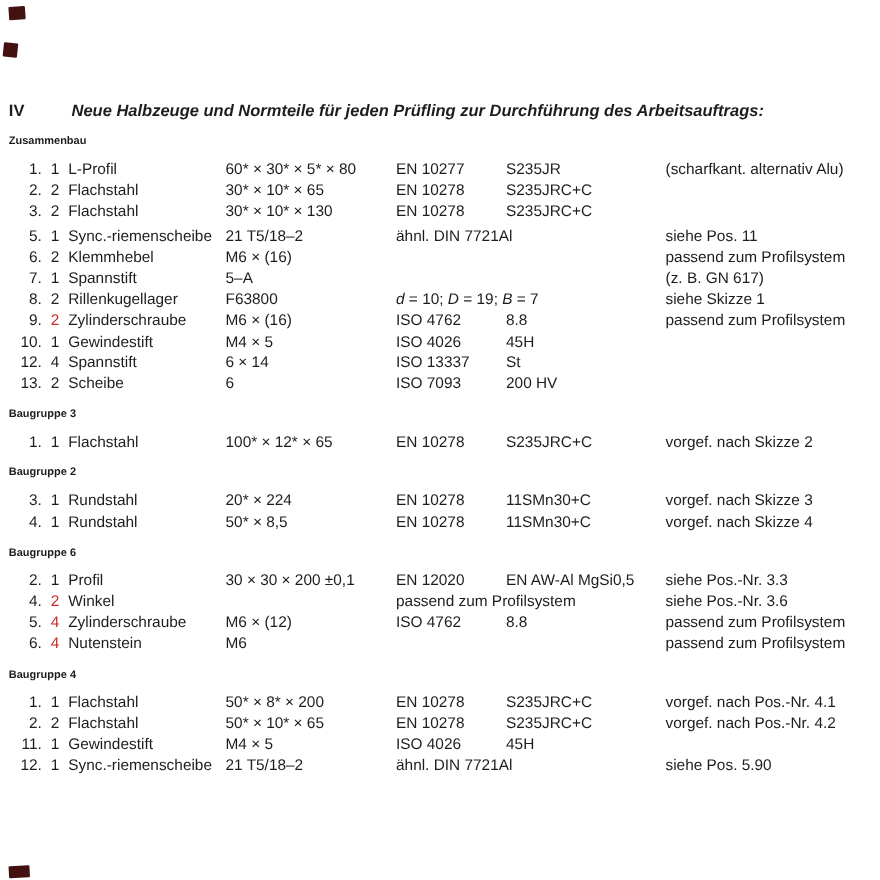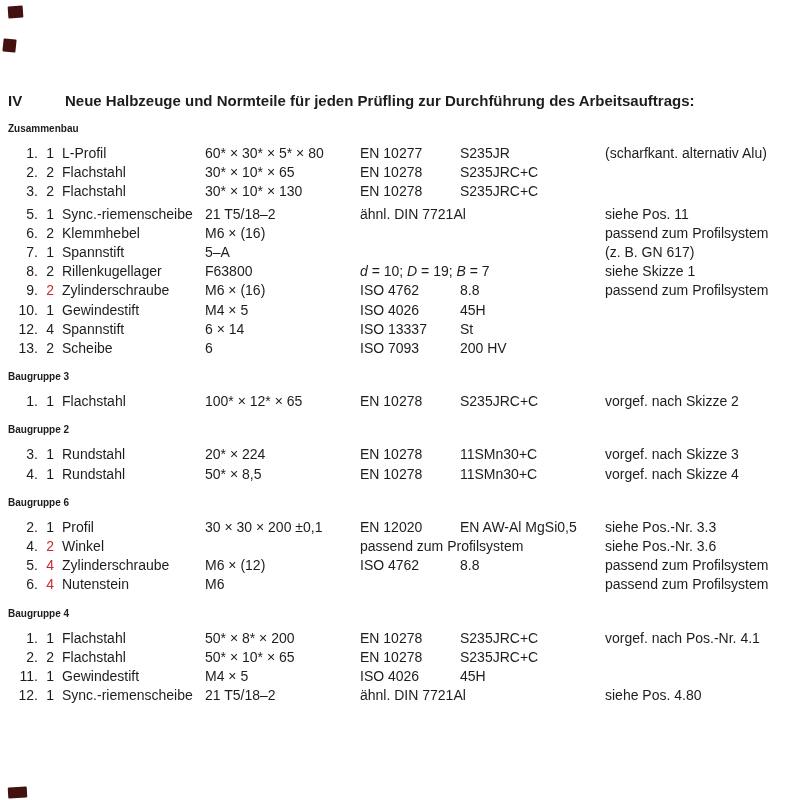--- a/index.html
+++ b/index.html
@@ -12,21 +12,21 @@
     width:800px;height:800px;
     background:#ffffff;
     font-family:"Liberation Sans",sans-serif;
     color:var(--text);
     position:relative;
     overflow:hidden;
   }
   .content{padding:92px 8px 0 8px;}
   .doc-header{display:flex;font-weight:700;font-size:15px;line-height:18px;}
   .sec-num{width:57px;flex:0 0 57px;}
-  .doc-title{flex:1;}
+  .doc-title{flex:1;font-style:italic;}
   .group-heading{
     font-weight:700;font-size:10px;line-height:18px;
     margin:10px 0 6px 0;
   }
   .row{
     display:grid;
     grid-template-columns:30px 22px 145px 155px 100px 145px auto;
     font-size:14px;line-height:19.2px;
     white-space:nowrap;
   }
@@ -237,33 +237,34 @@
           <span class="c-mat">S235JRC+C</span>
           <span class="c-note">vorgef. nach Pos.-Nr. 4.1</span>
         </div>
         <div class="row">
           <span class="c-pos">2.</span>
           <span class="c-qty">2</span>
           <span class="c-name">Flachstahl</span>
           <span class="c-dims">50* × 10* × 65</span>
           <span class="c-std">EN 10278</span>
           <span class="c-mat">S235JRC+C</span>
+          <span class="c-note">vorgef. nach Pos.-Nr. 4.2</span>
         </div>
         <div class="row">
           <span class="c-pos">11.</span>
           <span class="c-qty">1</span>
           <span class="c-name">Gewindestift</span>
           <span class="c-dims">M4 × 5</span>
           <span class="c-std">ISO 4026</span>
           <span class="c-mat">45H</span>
           <span class="c-note"></span>
         </div>
         <div class="row">
           <span class="c-pos">12.</span>
           <span class="c-qty">1</span>
           <span class="c-name">Sync.-riemenscheibe</span>
           <span class="c-dims">21 T5/18–2</span>
           <span class="c-std span2">ähnl. DIN 7721Al</span>
-          <span class="c-note">siehe Pos. 4.80</span>
+          <span class="c-note">siehe Pos. 5.90</span>
         </div>
       </section>
     </div>
 </div>
 
 </body></html>

